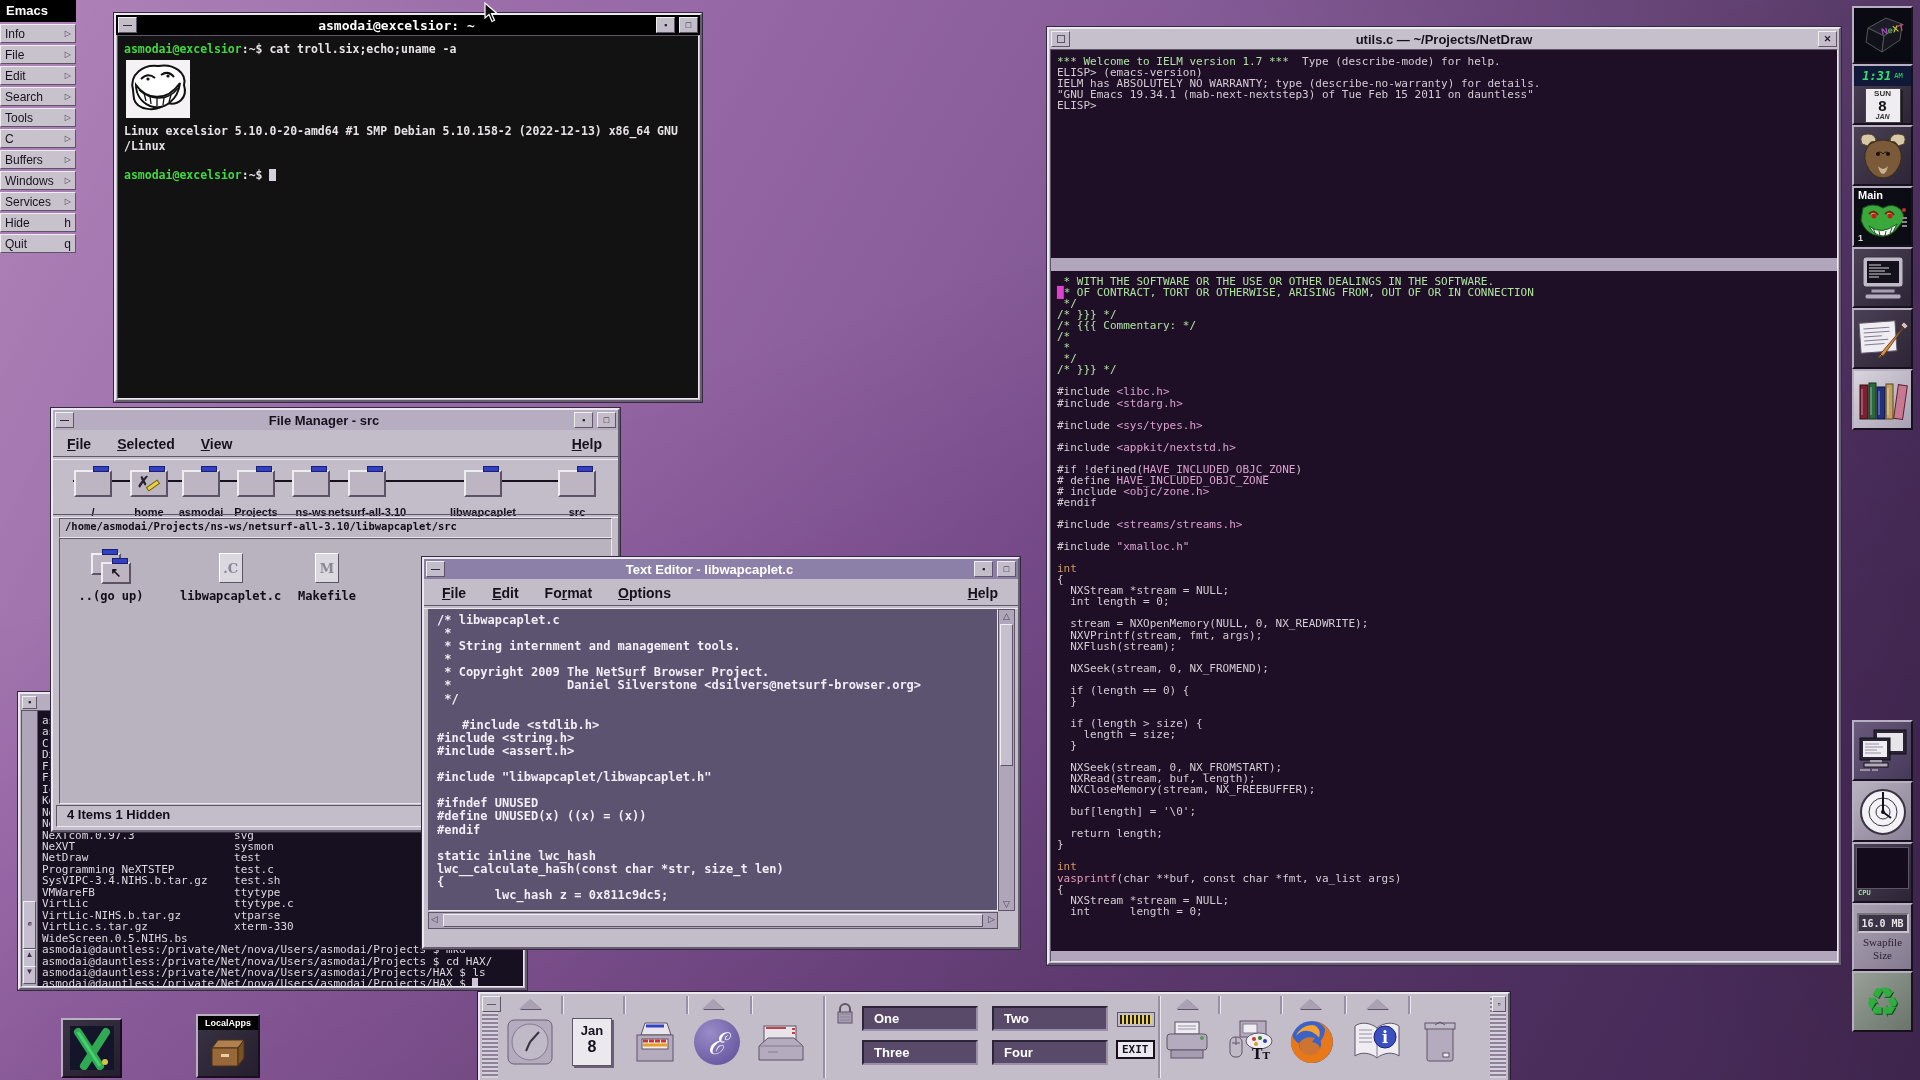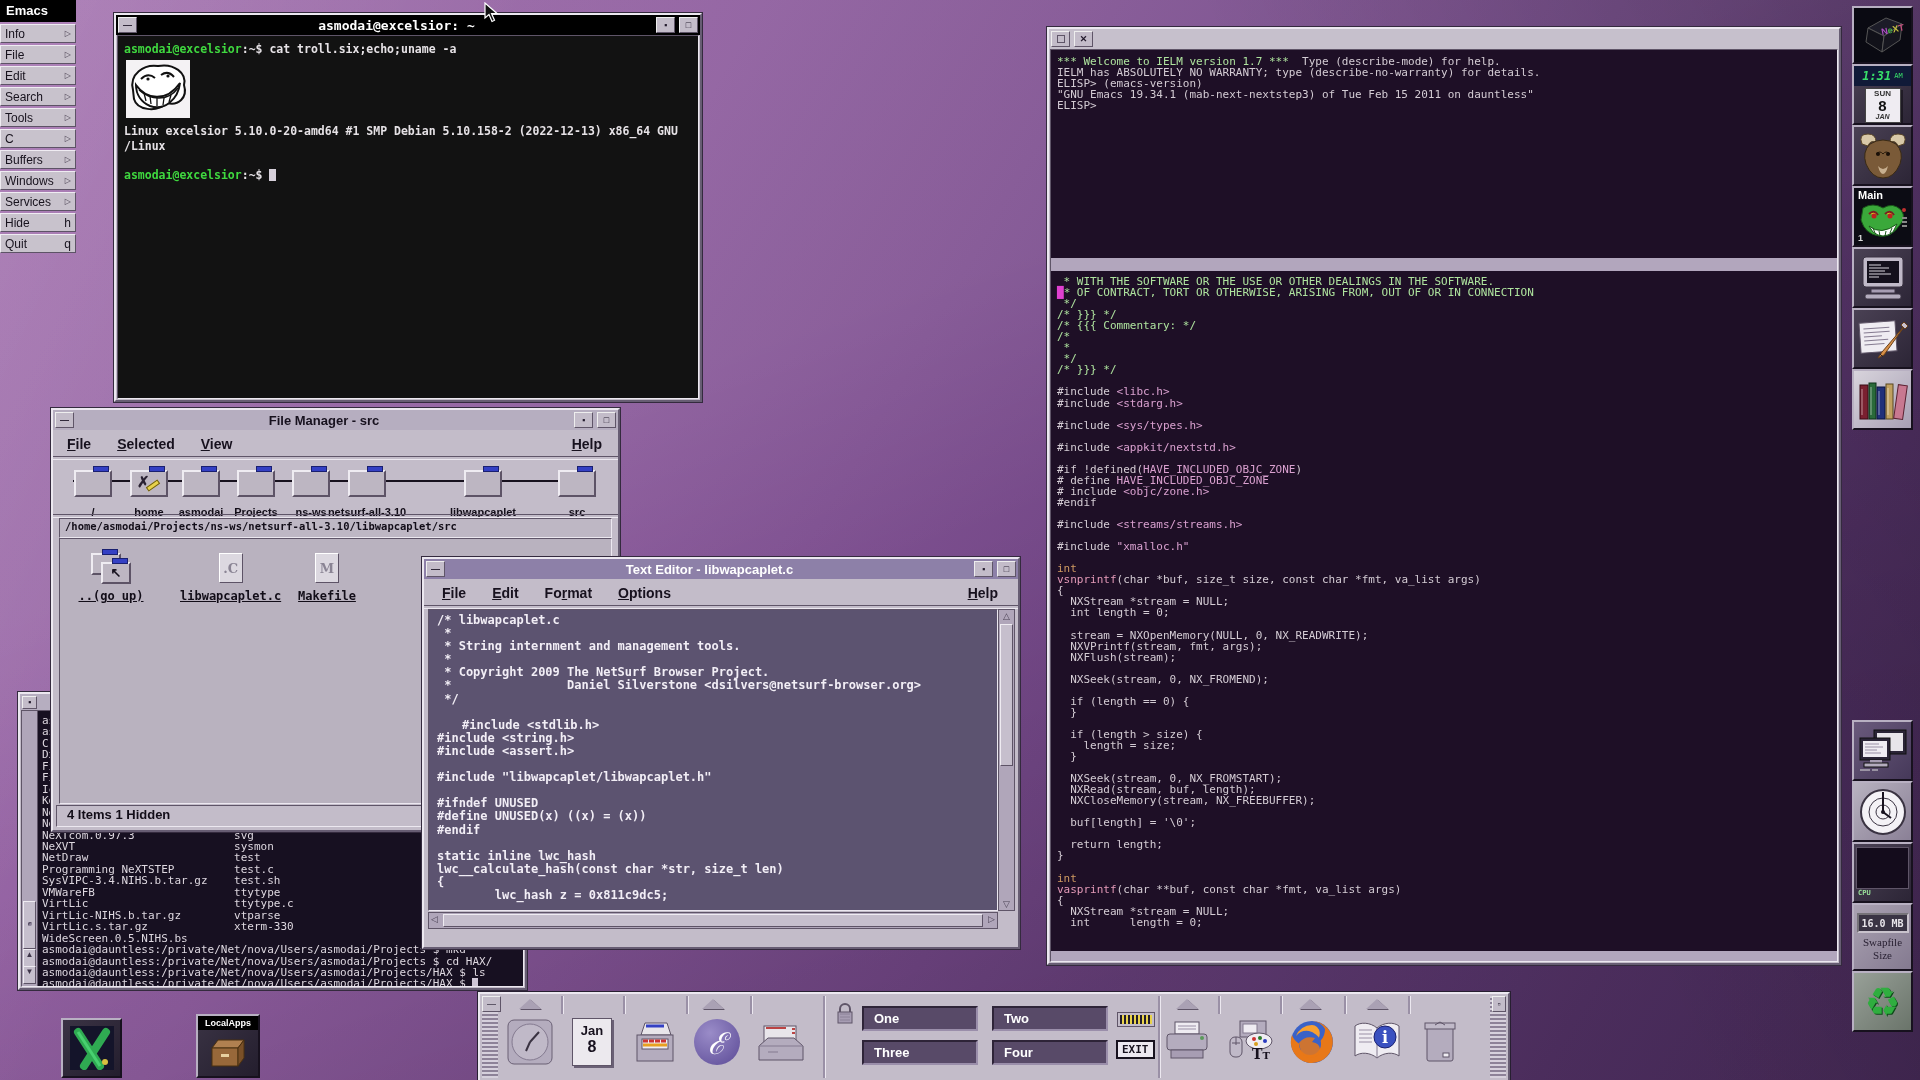--- a/index.html
+++ b/index.html
@@ -49,21 +49,21 @@
         border:1px solid #1a2070;}
   .crumb{position:absolute;top:0;display:flex;flex-direction:column;align-items:center;}
   .crumb .lbl{margin-top:9px;font-weight:bold;font-size:11px;white-space:nowrap;color:#120d18;}
   .badge{position:absolute;left:5px;top:2px;font-size:15px;line-height:15px;color:#2a2233;font-weight:bold;}
   .badge::after{content:"";position:absolute;left:9px;top:9px;width:12px;height:3px;background:#e8d24a;
         border:1px solid #6a5a10;transform:rotate(-35deg);}
   .doc{width:22px;height:28px;background:#dcd8e0;border:1px solid #5d5366;border-top-color:#fff;
        border-left-color:#fff;display:flex;align-items:center;justify-content:center;
        font-family:"DejaVu Serif",serif;font-size:13px;color:#8a8494;font-weight:bold;}
   .fmitem{position:absolute;display:flex;flex-direction:column;align-items:center;}
-  .fmitem .lbl{margin-top:6px;font-weight:bold;font-size:12px;color:#120d18;font-family:"DejaVu Sans Mono",monospace;text-decoration:underline;}
+  .fmitem .lbl{margin-top:6px;font-weight:bold;font-size:12px;color:#120d18;font-family:"DejaVu Sans Mono",monospace;}
   .edbar{background:#8d80a8;color:#fff;}
   #editor-text{background:#5c5370;color:#f2eef6;font-weight:bold;font-size:12px;line-height:13.1px;}
   .sb{position:absolute;background:#b0a6ba;}
   .sbthumb{background:#c6bfcd;border-top:1px solid #efecf2;border-left:1px solid #efecf2;
            border-right:1px solid #5d5366;border-bottom:1px solid #5d5366;position:absolute;}
   .sbarr{position:absolute;font-size:9px;color:#4c4356;width:100%;text-align:center;}
   
   #emacs-content{background:#1e0f26;font-family:"DejaVu Sans Mono",monospace;font-size:11px;
                  line-height:11.05px;color:#d4ccd4;}
   .eline{white-space:pre;height:11.05px;}
@@ -102,27 +102,28 @@
          display:flex;align-items:center;justify-content:center;overflow:hidden;}
 </style>
 </head>
 <body>
 
 <div class="win" style="left:1047px;top:27px;width:790px;height:934px;">
   <div class="tbar" style="background:#c6c0cc;color:#17111e;">
     <span class="tbtn">
         <span style="width:6px;height:6px;border:1px solid #5f5568;display:block;"></span>
       </span>
+    <span class="ttitle">utils.c — ~/Projects/NetDraw</span>
     <span class="tbtn">✕</span>
   </div>
   <div id="emacs-content" class="abs bevin" style="left:1px;top:20px;right:1px;bottom:1px;overflow:hidden;">
     <div id="ielm-lines" class="abs" style="left:6px;top:6px;right:2px;">
         <div class="eline"><span class="c">*** Welcome to IELM version 1.7 ***</span><span class="d">  Type (describe-mode) for help.</span></div>
+        <div class="eline d">ELISP&gt; (emacs-version)</div>
         <div class="eline d">IELM has ABSOLUTELY NO WARRANTY; type (describe-no-warranty) for details.</div>
-        <div class="eline d">ELISP&gt; (emacs-version)</div>
         <div class="eline d">"GNU Emacs 19.34.1 (mab-next-nextstep3) of Tue Feb 15 2011 on dauntless"</div>
         <div class="eline d">ELISP&gt;</div>
       </div>
     <div class="mline" style="top:208px;">
       
     </div>
     <div id="emacs-code" class="abs" style="left:6px;top:226px;right:2px;">
         <div class="eline"><span class="c"> * WITH THE SOFTWARE OR THE USE OR OTHER DEALINGS IN THE SOFTWARE.</span></div>
         <div class="eline"><span class="cur">█</span><span class="c">* OF CONTRACT, TORT OR OTHERWISE, ARISING FROM, OUT OF OR IN CONNECTION</span></div>
         <div class="eline"><span class="c"> */</span></div>
@@ -143,21 +144,20 @@
         <div class="eline"><span class="d">#if !defined(</span><span class="s">HAVE_INCLUDED_OBJC_ZONE</span><span class="d">)</span></div>
         <div class="eline"><span class="d"># define </span><span class="s">HAVE_INCLUDED_OBJC_ZONE</span></div>
         <div class="eline"><span class="d"># include </span><span class="s">&lt;objc/zone.h&gt;</span></div>
         <div class="eline d">#endif</div>
         <div class="eline d"> </div>
         <div class="eline"><span class="d">#include </span><span class="s">&lt;streams/streams.h&gt;</span></div>
         <div class="eline d"> </div>
         <div class="eline"><span class="d">#include </span><span class="s">"xmalloc.h"</span></div>
         <div class="eline d"> </div>
         <div class="eline"><span class="k">int</span></div>
-        <div class="eline"><span class="f">vsnprintf</span><span class="d">(char *buf, size_t size, const char *fmt, va_list args)</span></div>
         <div class="eline d">{</div>
         <div class="eline d">  NXStream *stream = NULL;</div>
         <div class="eline d">  int length = 0;</div>
         <div class="eline d"> </div>
         <div class="eline d">  stream = NXOpenMemory(NULL, 0, NX_READWRITE);</div>
         <div class="eline d">  NXVPrintf(stream, fmt, args);</div>
         <div class="eline d">  NXFlush(stream);</div>
         <div class="eline d"> </div>
         <div class="eline d">  NXSeek(stream, 0, NX_FROMEND);</div>
         <div class="eline d"> </div>

